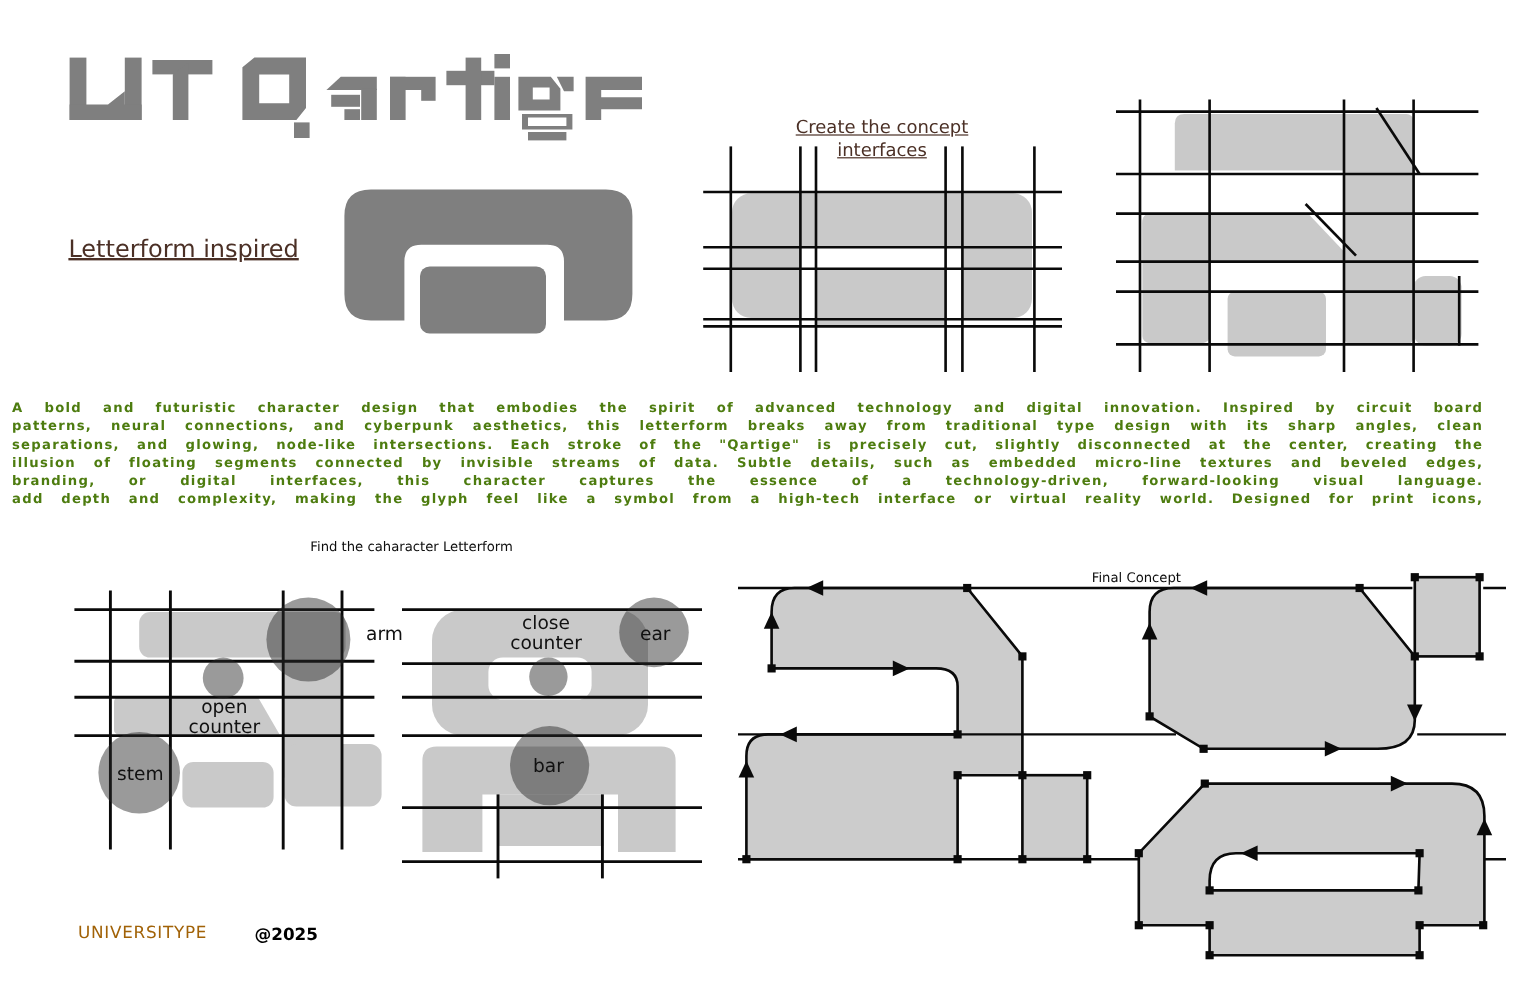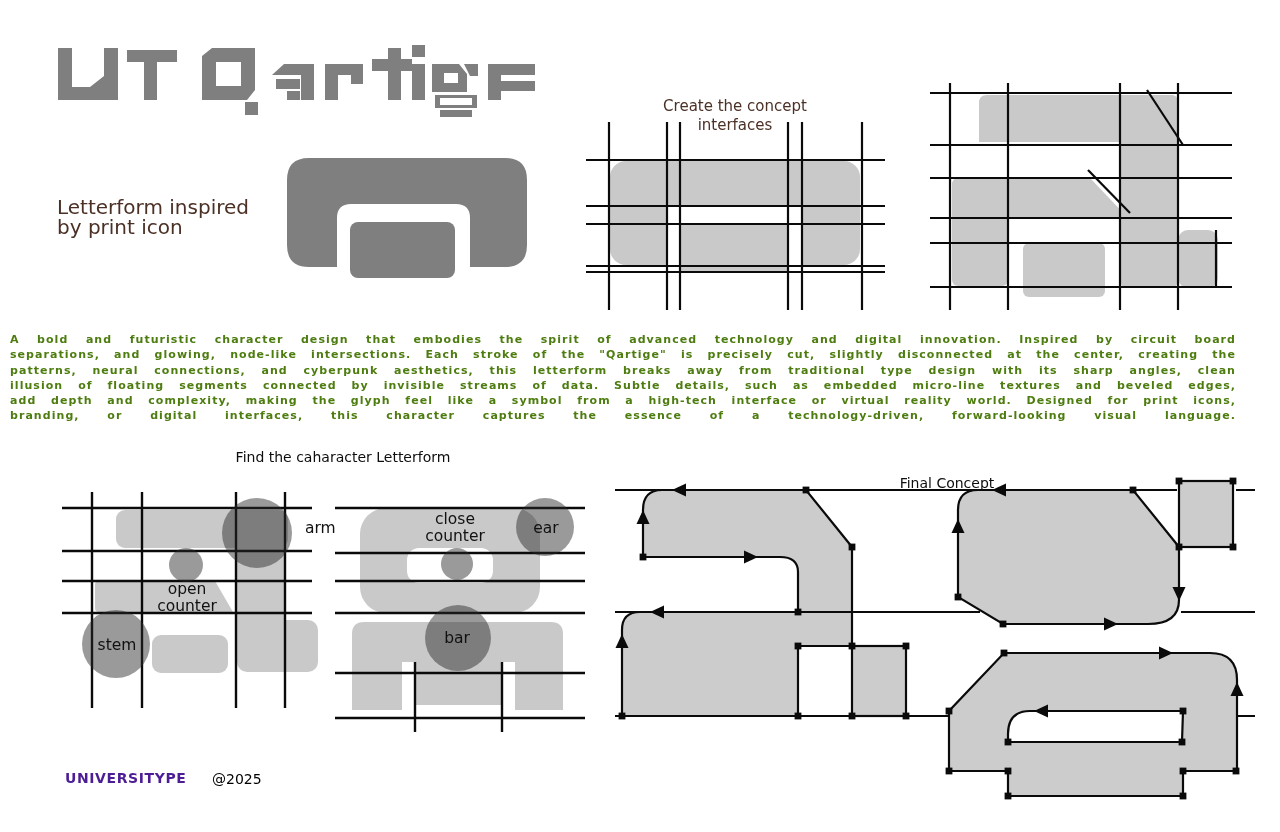--- a/index.html
+++ b/index.html
@@ -1,29 +1,29 @@
 <!DOCTYPE html>
 <html><head>
 <meta charset="utf-8">
 <style>
   html,body{margin:0;padding:0;background:#ffffff;}
   #canvas{position:relative;width:1280px;height:832px;background:#ffffff;overflow:hidden;
           font-family:"DejaVu Sans","Liberation Sans",sans-serif;}
   .abs{position:absolute;}
-  .brown{color:#4b3026;}
+  .brown{color:#4b3026;text-decoration:underline;}
   .intro-caption{left:57px;top:198px;width:220px;font-size:20px;line-height:19.5px;font-weight:500;}
   .concept-title{left:618px;top:97px;width:234px;text-align:center;font-size:15px;line-height:18.5px;font-weight:500;}
   .para{left:10px;top:332px;width:1226px;color:#4d7c0f;font-size:11px;font-weight:bold;
         letter-spacing:1.05px;}
   .para .pline{text-align:justify;text-align-last:justify;height:15.3px;line-height:15.3px;white-space:nowrap0;}
-  .sec-title{font-size:14px;color:#0d0d0d;font-weight:500;text-align:center;}
+  .sec-title{font-size:11px;color:#0d0d0d;font-weight:500;text-align:center;}
   #anatomy-title{left:198px;top:449px;width:290px;}
   #final-title{left:862px;top:475px;width:170px;}
-  .footer-brand{left:65px;top:770px;font-size:14px;font-weight:bold;letter-spacing:0.6px;color:#4c1d95;}
-  .footer-year{left:212px;top:771px;font-size:14px;font-weight:400;color:#000;}
+  .footer-brand{left:65px;top:770px;font-size:14px;font-weight:normal;letter-spacing:0.6px;color:#a16207;}
+  .footer-year{left:212px;top:771px;font-size:14px;font-weight:700;color:#000;}
   svg{display:block;}
   svg text{font-family:"DejaVu Sans","Liberation Sans",sans-serif;fill:#111;}
 </style>
 </head>
 <body>
 
 <div id="canvas">
 
   <svg class="abs" style="left:55px;top:38px" width="490" height="88" viewBox="0 0 490 88" role="img" aria-label="UT Qartige">
     <g fill="#7f7f7f">
@@ -57,21 +57,20 @@
       <path d="M409,26 h14 v12 l-8,0 z"></path>
       <path d="M380,57 h42 v13 h-42 z M385,60 v7 h32 v-7 z" fill-rule="evenodd"></path>
       <rect x="385" y="72" width="32" height="7"></rect>
 
       <path d="M433,26 H480 V37 H446 V43 H480 V53 H446 V62 H433 Z"></path>
     </g>
   </svg>
 
   <div class="abs intro-caption brown">
     <div>Letterform inspired</div>
-    <div>by print icon</div>
   </div>
 
   <svg class="abs" style="left:280px;top:152px" width="255" height="132" viewBox="0 0 255 132">
     <path fill="#7f7f7f" d="M7,28 Q7,6 29,6 H225 Q247,6 247,28 V93 Q247,115 225,115 H190 V66 Q190,52 176,52 H71 Q57,52 57,66 V115 H29 Q7,115 7,93 Z"></path>
     <rect fill="#7f7f7f" x="70" y="70" width="105" height="56" rx="8"></rect>
   </svg>
 
   <div class="abs concept-title brown">
     <div>Create the concept</div>
     <div>interfaces</div>
@@ -122,25 +121,25 @@
       <line x1="195" y1="8" x2="195" y2="235"></line>
       <line x1="253" y1="8" x2="253" y2="235"></line>
       <line x1="291" y1="155" x2="291" y2="213"></line>
       <line x1="222" y1="15" x2="258" y2="70"></line>
       <line x1="163" y1="95" x2="205" y2="138"></line>
     </g>
   </svg>
 
   <div class="abs para">
     <div class="pline">A bold and futuristic character design that embodies the spirit of advanced technology and digital innovation. Inspired by circuit board</div>
+    <div class="pline">patterns, neural connections, and cyberpunk aesthetics, this letterform breaks away from traditional type design with its sharp angles, clean</div>
     <div class="pline">separations, and glowing, node-like intersections. Each stroke of the "Qartige" is precisely cut, slightly disconnected at the center, creating the</div>
-    <div class="pline">patterns, neural connections, and cyberpunk aesthetics, this letterform breaks away from traditional type design with its sharp angles, clean</div>
     <div class="pline">illusion of floating segments connected by invisible streams of data. Subtle details, such as embedded micro-line textures and beveled edges,</div>
+    <div class="pline">branding, or digital interfaces, this character captures the essence of a technology-driven, forward-looking visual language.</div>
     <div class="pline">add depth and complexity, making the glyph feel like a symbol from a high-tech interface or virtual reality world. Designed for print icons,</div>
-    <div class="pline">branding, or digital interfaces, this character captures the essence of a technology-driven, forward-looking visual language.</div>
   </div>
 
   <div class="abs sec-title" id="anatomy-title">Find the caharacter Letterform</div>
   <div class="abs sec-title" id="final-title">Final Concept</div>
 
   <svg class="abs" style="left:55px;top:478px" width="295" height="255" viewBox="0 0 295 255">
     <g fill="#c9c9c9">
       <rect x="61" y="32" width="172" height="38" rx="9"></rect>
       <rect x="181" y="66" width="49" height="104"></rect>
       <rect x="182" y="142" width="81" height="52" rx="10"></rect>

